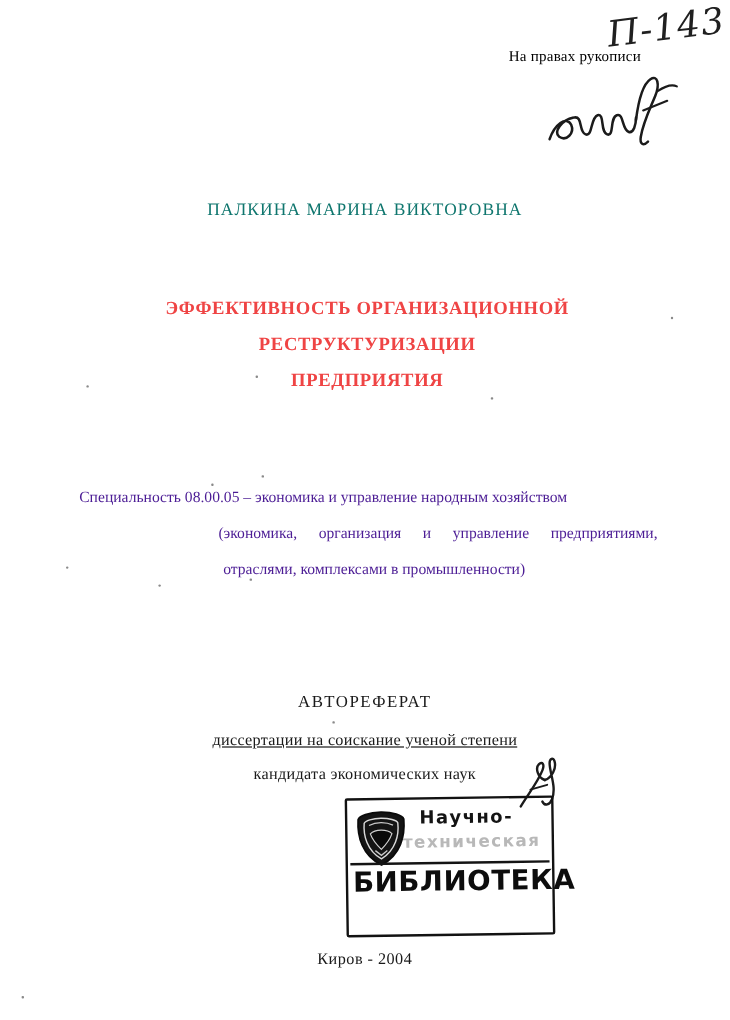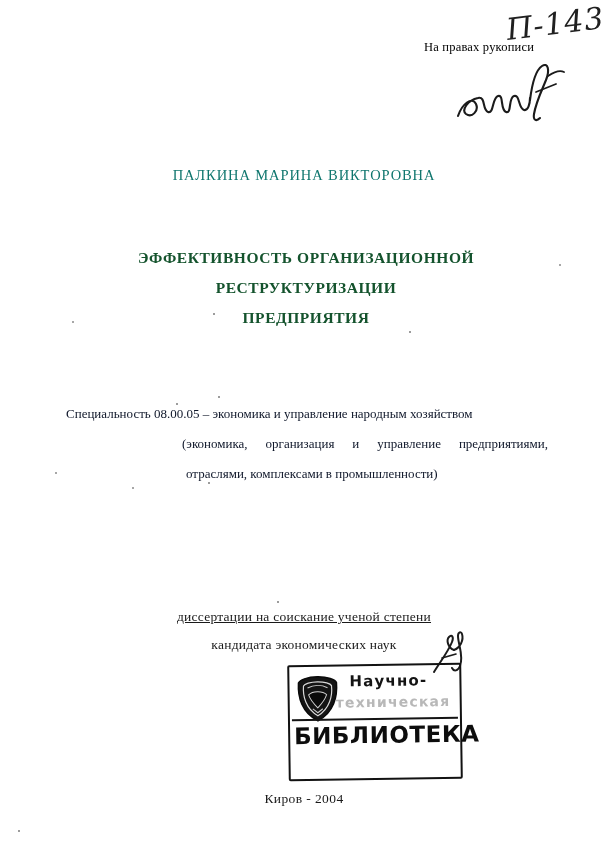--- a/index.html
+++ b/index.html
@@ -73,32 +73,32 @@
   .doc-title {
     position: absolute;
     left: 52px;
     right: 48px;
     top: 243px;
     text-align: center;
     font-size: 15.5px;
     font-weight: bold;
     letter-spacing: 0.55px;
     line-height: 30px;
-    color: #14532d;
+    color: #ef4444;
   }
 
   
   .specialty-block {
     position: absolute;
     left: 66px;
     right: 60px;
     top: 399px;
     font-size: 13px;
     line-height: 30px;
-    color: #0f172a;
+    color: #4c1d95;
   }
   .specialty-line-1 {
     text-align: left;
     white-space: nowrap;
   }
   .specialty-line-2 {
     margin-left: 116px;
     text-align: justify;
     text-align-last: justify;
   }
@@ -256,20 +256,21 @@
     <div>ЭФФЕКТИВНОСТЬ ОРГАНИЗАЦИОННОЙ РЕСТРУКТУРИЗАЦИИ</div>
     <div>ПРЕДПРИЯТИЯ</div>
   </div>
 
   <div class="specialty-block">
     <div class="specialty-line-1">Специальность 08.00.05 – экономика и управление народным хозяйством</div>
     <div class="specialty-line-2">(экономика, организация и управление предприятиями,</div>
     <div class="specialty-line-3">отраслями, комплексами в промышленности)</div>
   </div>
 
+  <div class="abstract-heading">АВТОРЕФЕРАТ</div>
   <div class="abstract-line-2">диссертации на соискание ученой степени</div>
   <div class="abstract-line-3">кандидата экономических наук</div>
 
   <div class="hand-mark">
     <svg width="50" height="48" viewBox="0 0 50 48" fill="none" xmlns="http://www.w3.org/2000/svg">
       <path d="M4 44 C10 34, 18 24, 22 14 C24 9, 22 6, 19 9 C16 12, 18 20, 24 22" stroke="#1b1b1b" stroke-width="2" stroke-linecap="round" fill="none"></path>
       <path d="M24 22 C30 20, 34 12, 32 6 C31 3, 28 4, 28 8 C28 16, 34 28, 30 38 C28 43, 24 44, 22 40" stroke="#1b1b1b" stroke-width="2" stroke-linecap="round" fill="none"></path>
       <path d="M12 30 L26 26" stroke="#1b1b1b" stroke-width="1.6" stroke-linecap="round"></path>
     </svg>
   </div>

